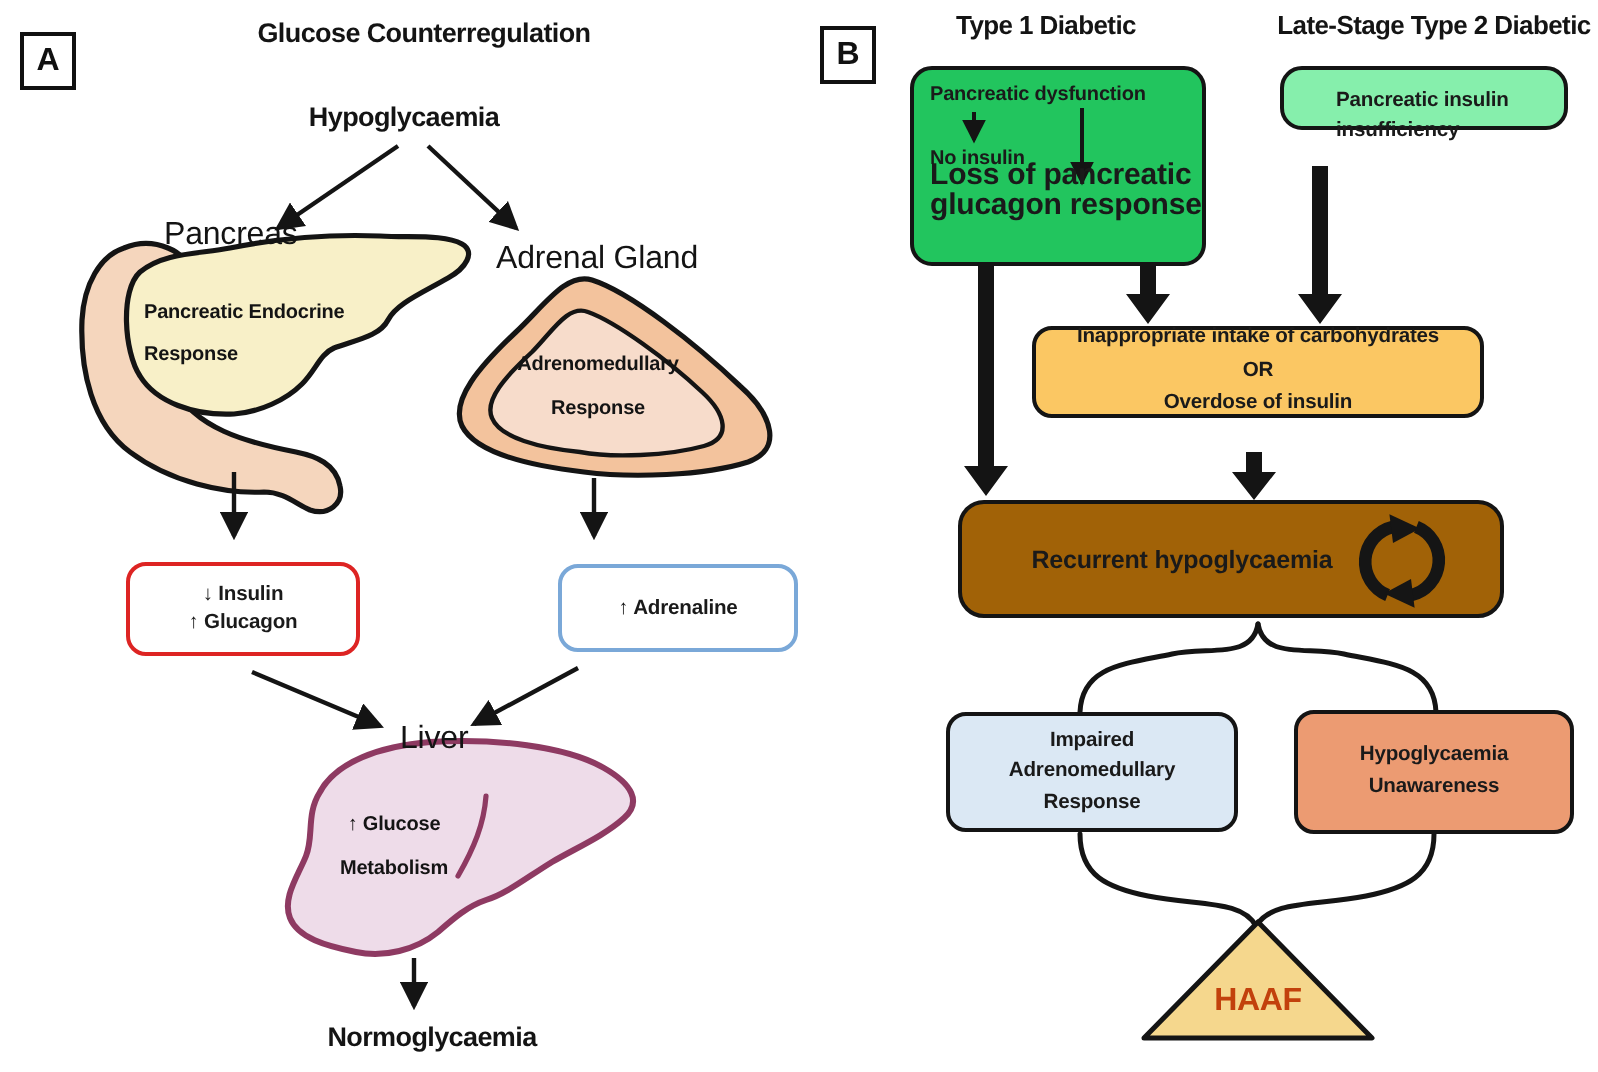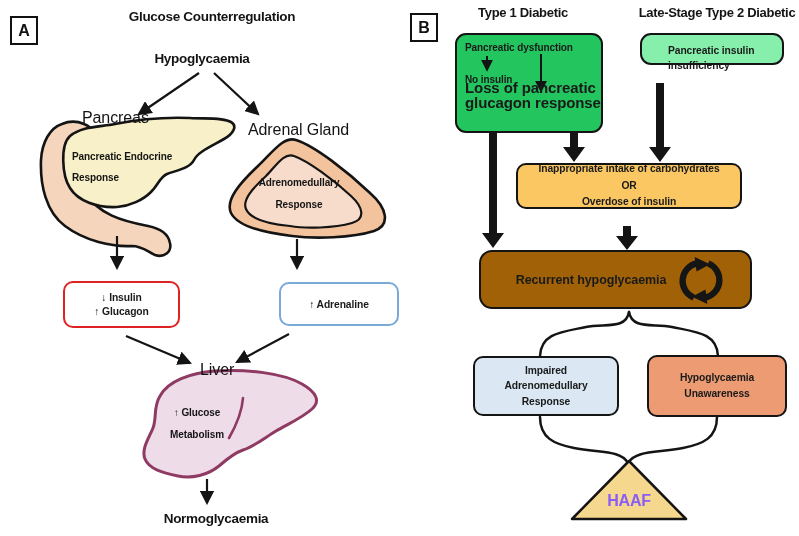--- a/index.html
+++ b/index.html
@@ -182,15 +182,15 @@
     <div class="fbox-text nowrap" style="line-height:15.5px;">Adrenomedullary</div>
     <div class="fbox-text nowrap" style="line-height:15.5px;">Response</div>
   </div>
 
   <div class="abs fbox center-col" style="left: 647px; top: 355px; width: 140px; height: 62px; border-radius: 10px; background-color: rgb(236, 155, 114);">
     <div class="fbox-text nowrap" style="line-height:16px;">Hypoglycaemia</div>
     <div class="fbox-text nowrap" style="line-height:16px;">Unawareness</div>
   </div>
 
   <div class="abs" style="left:589px; top:492px; width:80px; text-align:center;
-       font-weight:bold; font-size:16px; color:#8b5cf6; letter-spacing:-0.2px;">HAAF</div>
+       font-weight:bold; font-size:16px; color:#c2410c; letter-spacing:-0.2px;">HAAF</div>
 
 </div>
 
 </body></html>

